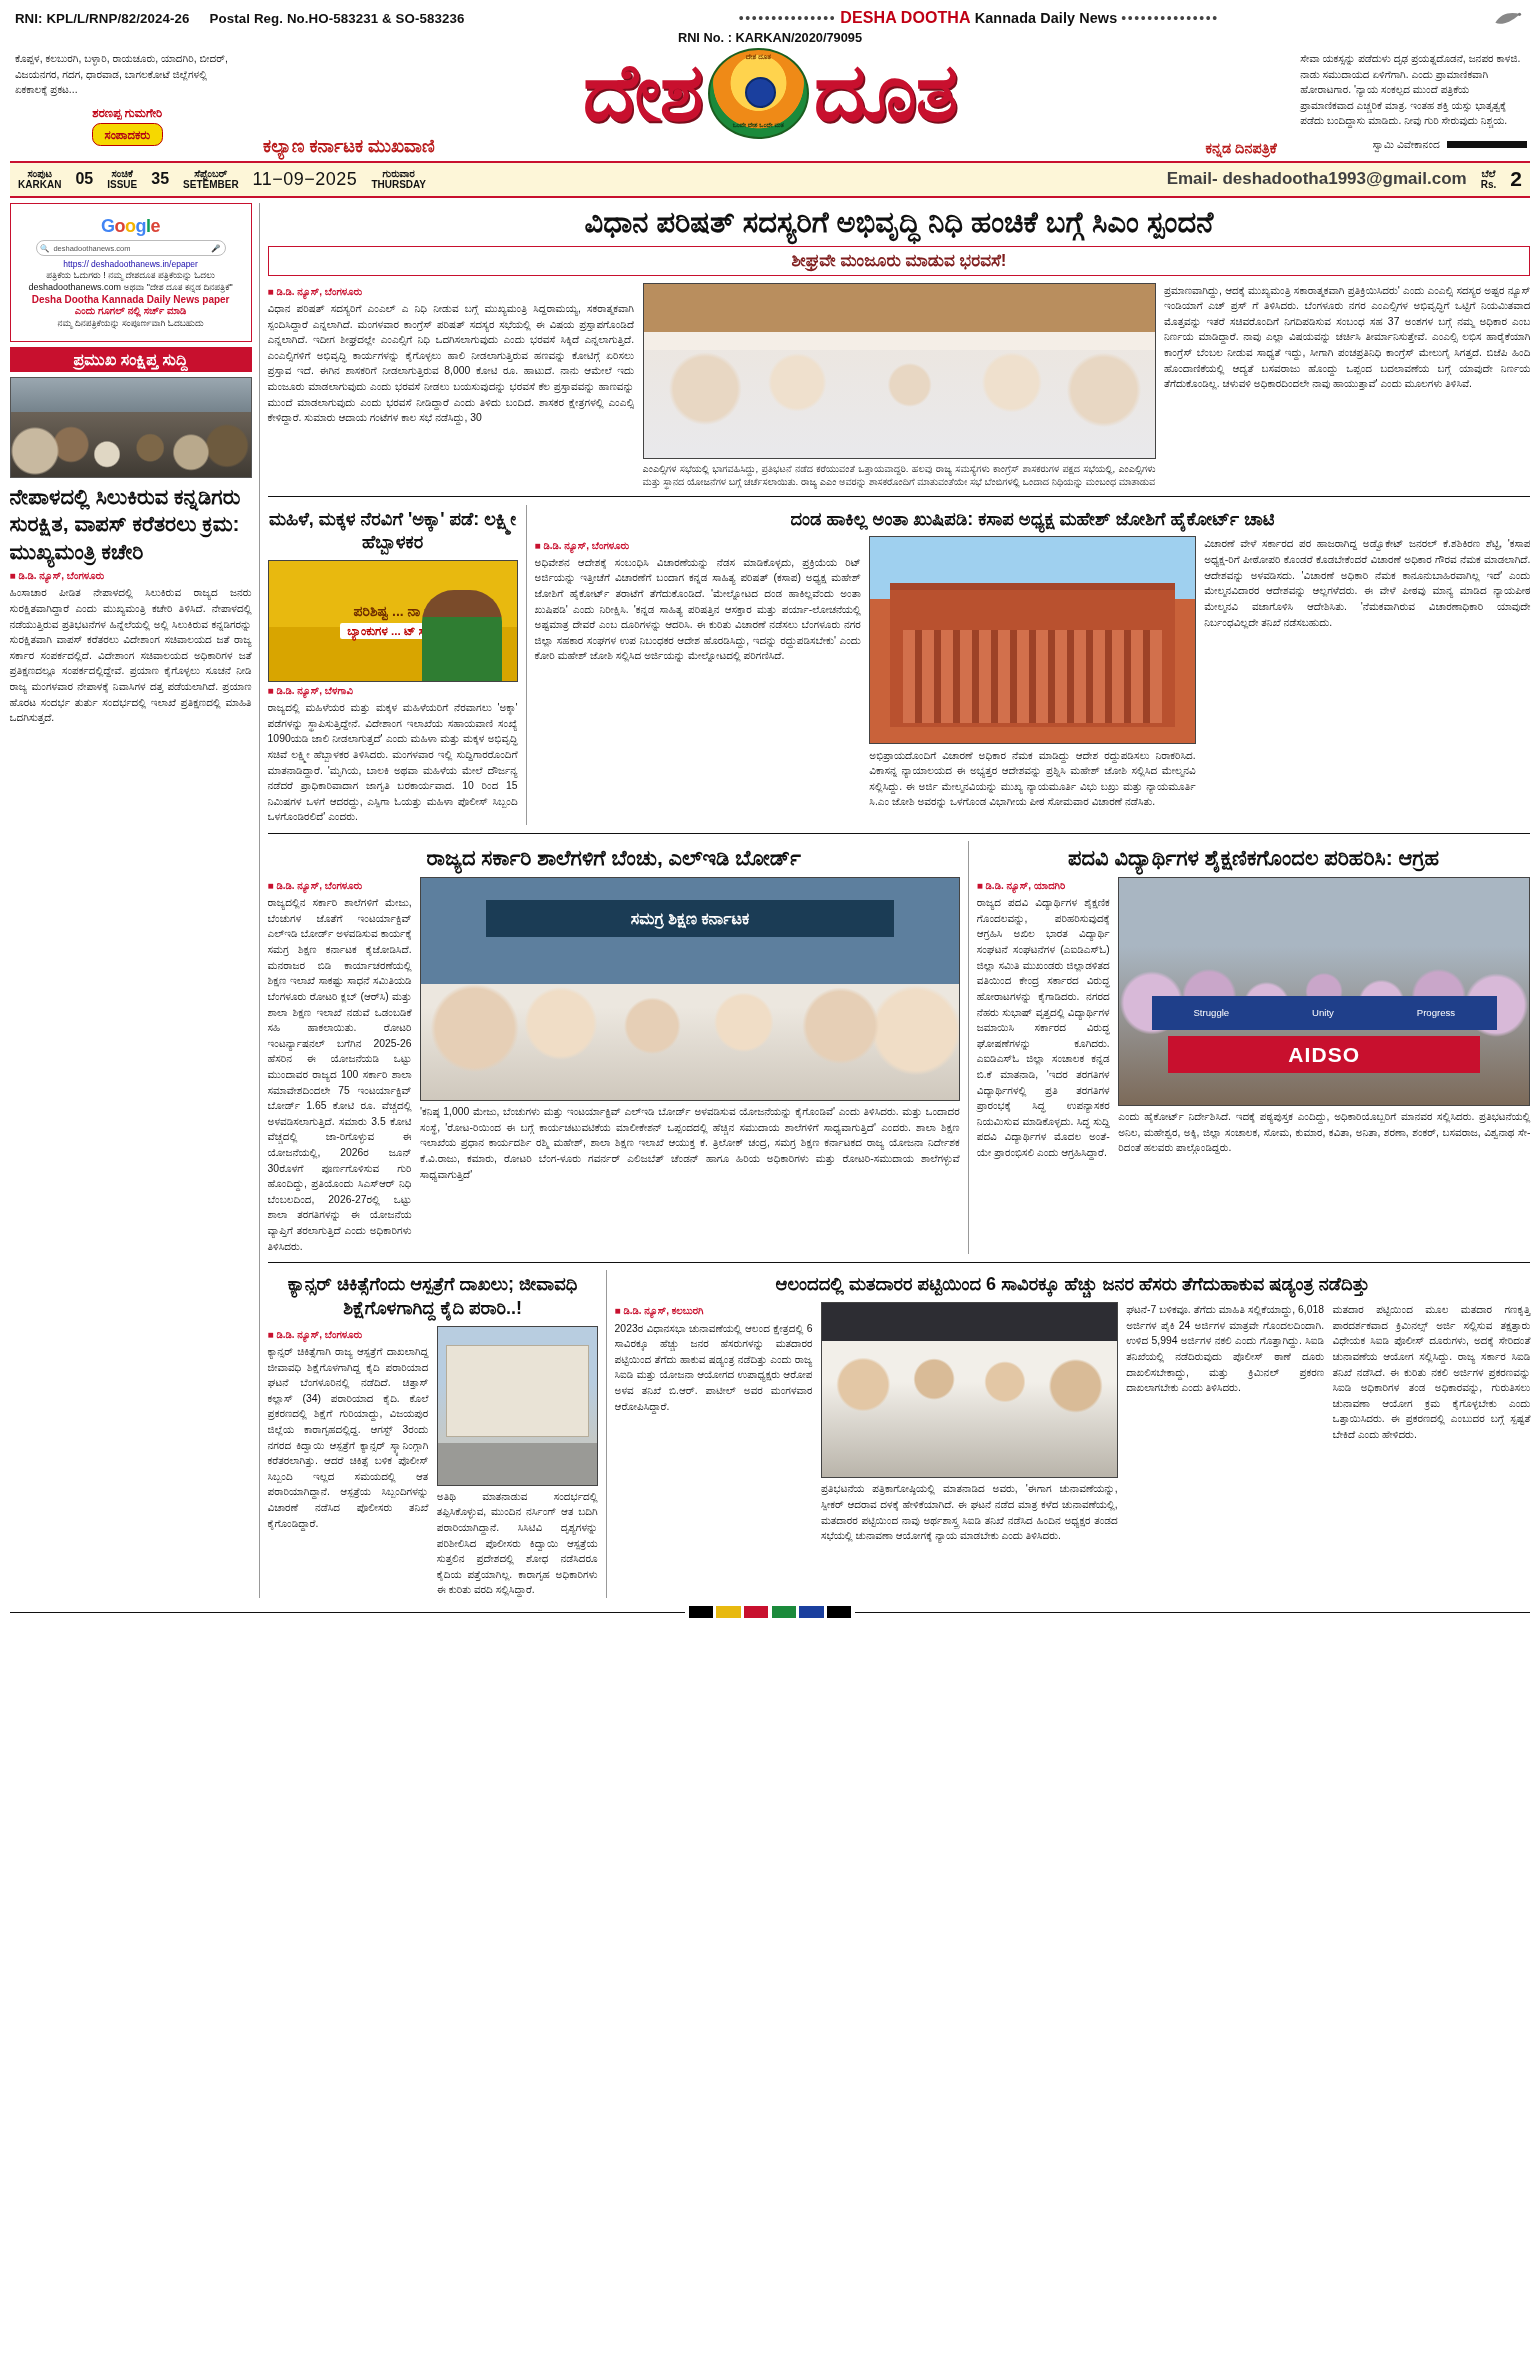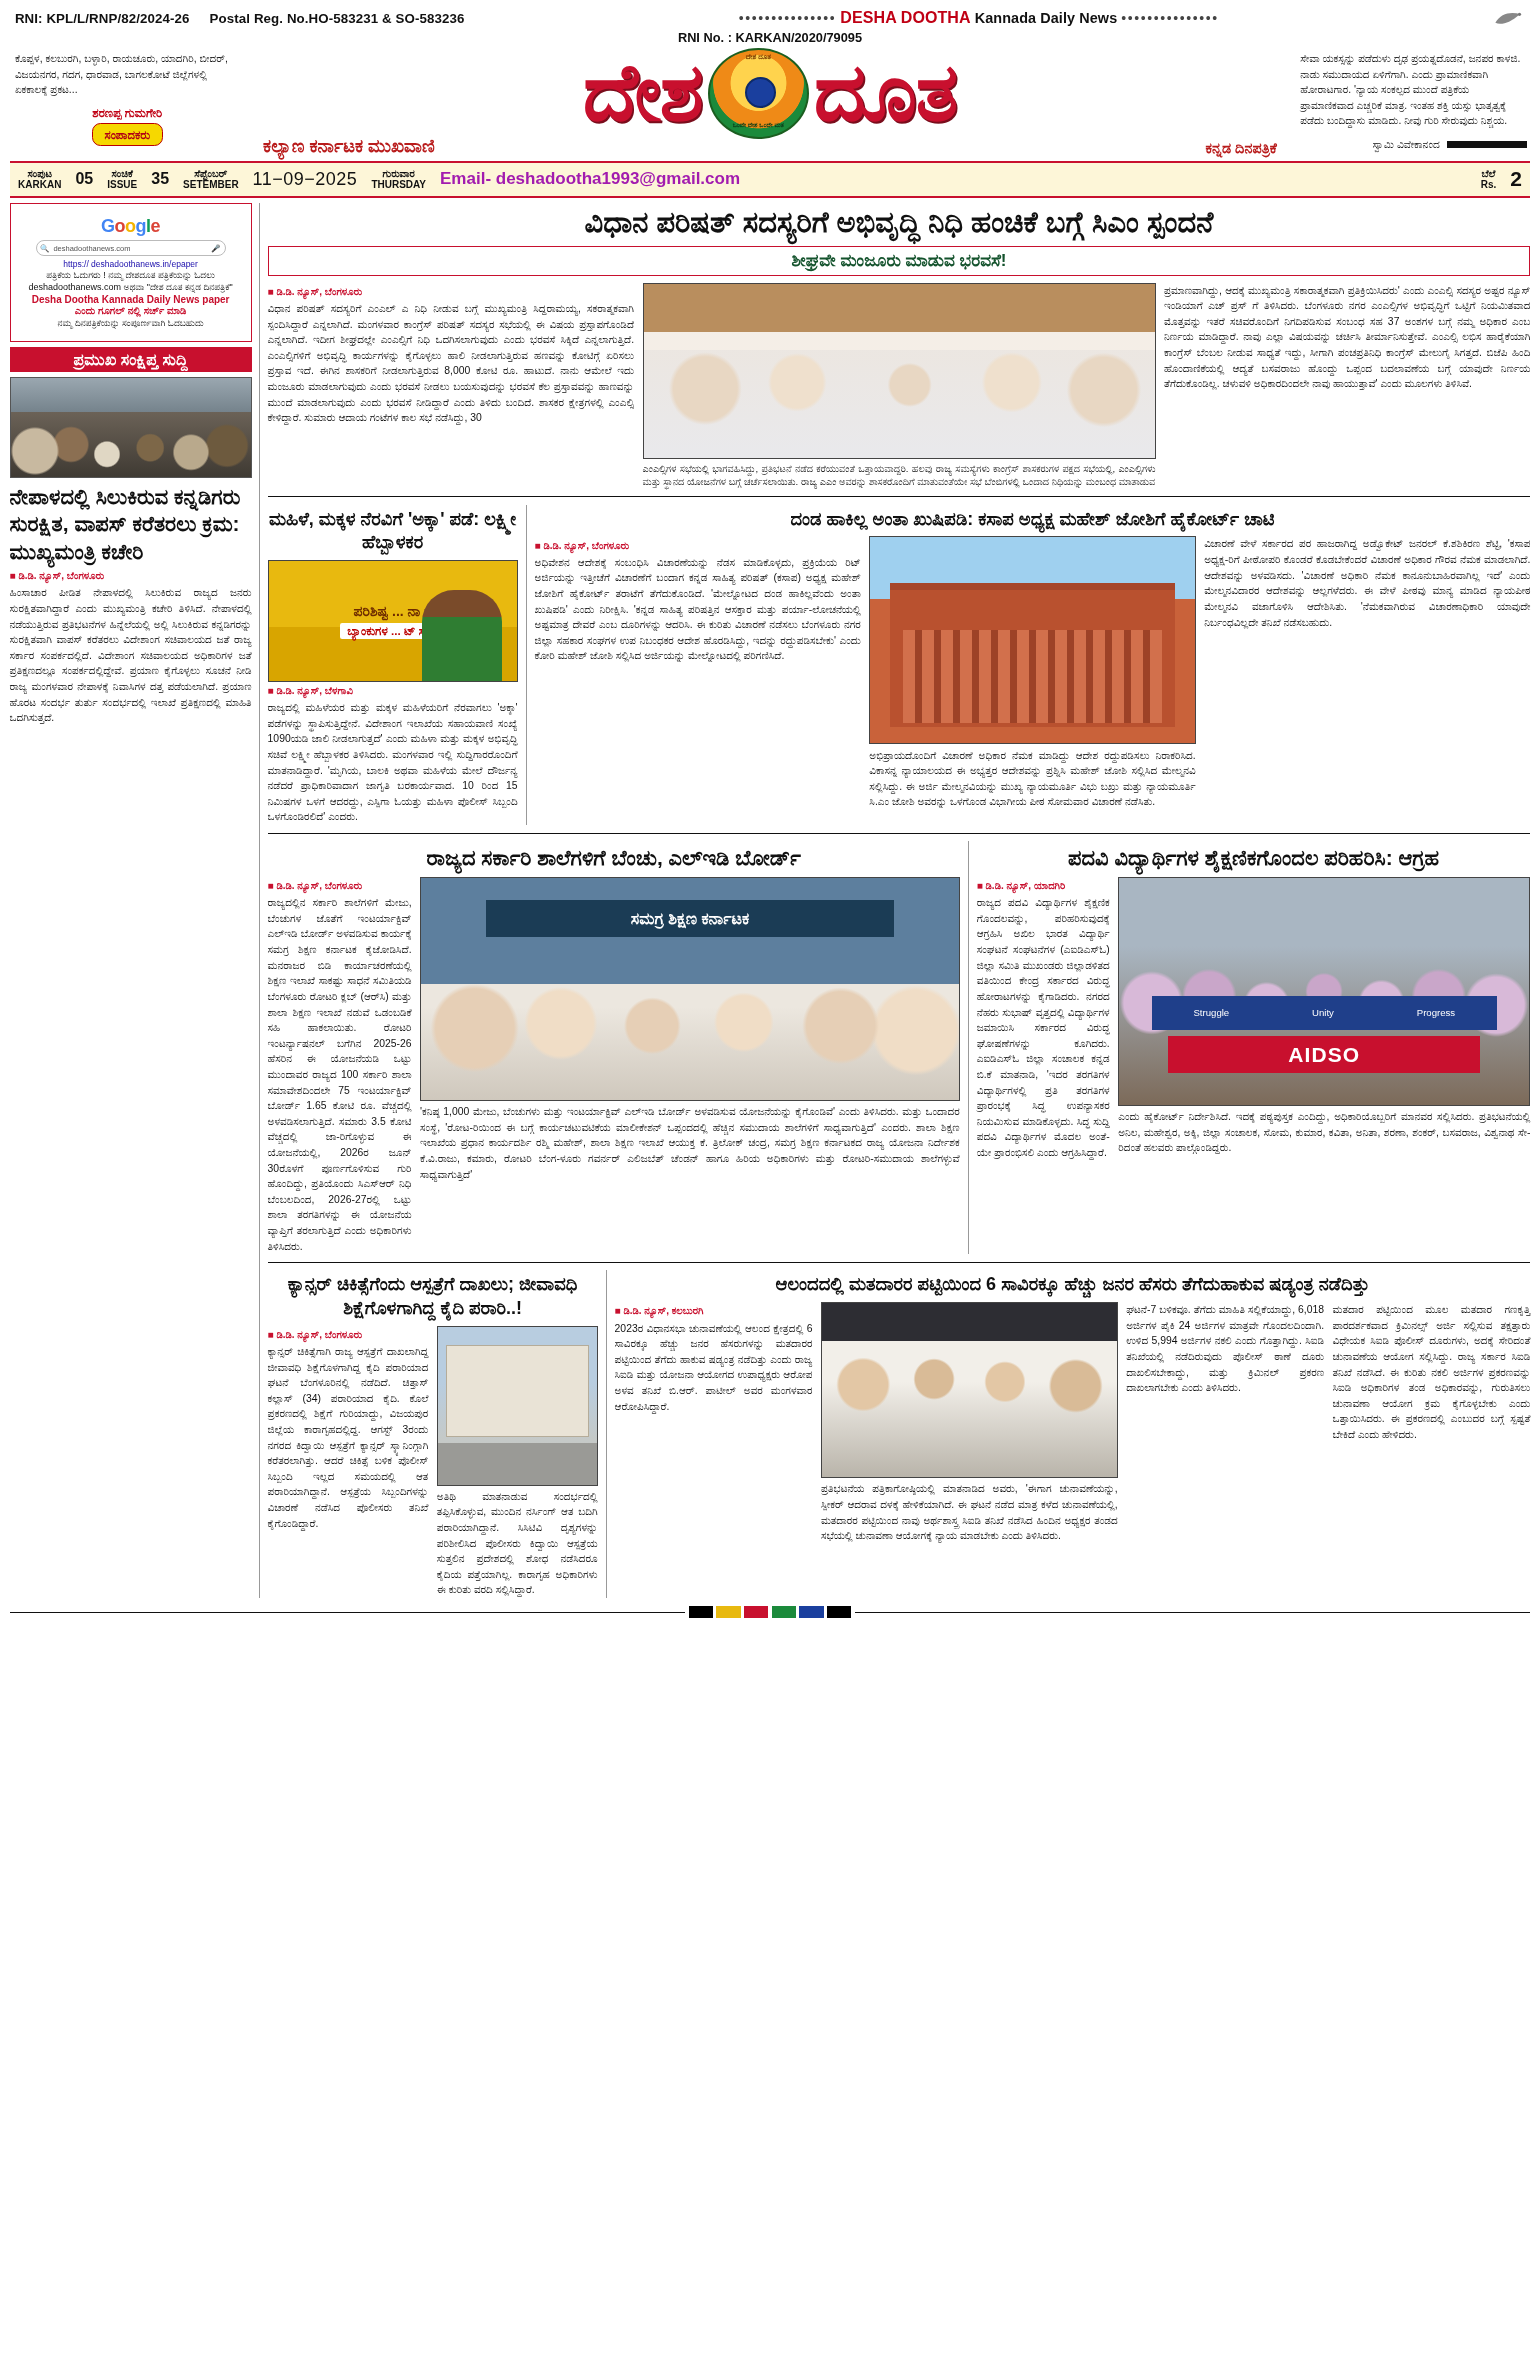--- a/index.html
+++ b/index.html
@@ -86,21 +86,21 @@
     margin-top: 4.3px;
     border-top: 2.7px solid #c8102e; border-bottom: 2.7px solid #c8102e;
     background:#fdf6d8;
     display:flex; align-items:center; padding: 4.3px 8.5px; gap: 14px;
     font-size: 13.3px; font-weight:700;
   }
   .infostrip .cell { text-align:center; line-height:1.15; }
   .infostrip .cell .k { font-size:10px; color:#111; }
   .infostrip .cell .v { font-size:16px; color:#111; }
   .infostrip .date { font-size:18px; font-weight:400; letter-spacing:0.5px; }
-  .infostrip .email { flex:1; text-align:left; font-size:17px; color:#a21caf; }
+  .infostrip .email { flex:1; text-align:right; font-size:17px; color:#404040; }
   .infostrip .price .v { font-size:21px; }
 
   
   .body-grid { display:flex; gap:7.5px; margin-top:5.3px; }
   .col-left { width: 242px; flex:0 0 242px; }
   .col-main { flex:1; }
 
   .vrule { border-left: 1.1px solid #999; }
 
   
@@ -147,21 +147,21 @@
   }
   .byline { color:#c8102e; font-weight:700; font-size:10px; margin:3.2px 0; }
   .byline .dot { color:#c8102e; }
   .body-text { font-size: 10.4px; line-height:1.5; text-align:justify; color:#111; }
 
   
   .main-headline {
     font-size: 29px; font-weight:700; text-align:center; line-height:1.25; margin: 1.1px 0 5.3px 0;
   }
   .sub-banner {
-    border: 1.6px solid #c8102e; background:#fff; color:#14532d; font-weight:700;
+    border: 1.6px solid #c8102e; background:#fff; color:#7f1d1d; font-weight:700;
     text-align:center; font-size: 17px; padding: 4.3px; margin-bottom: 6.4px;
   }
   .three-col { display:flex; gap:8.5px; }
   .three-col > div { flex:1; }
   .photo-lead {
     width:100%; height: 176px; border:1.1px solid #444; overflow:hidden; position:relative;
     background: linear-gradient(180deg,#caa477 0%, #8e6a45 50%, #5d4630 100%);
     margin-bottom: 3.2px;
   }
   .photo-lead .panelbg { position:absolute; inset:0; background:

